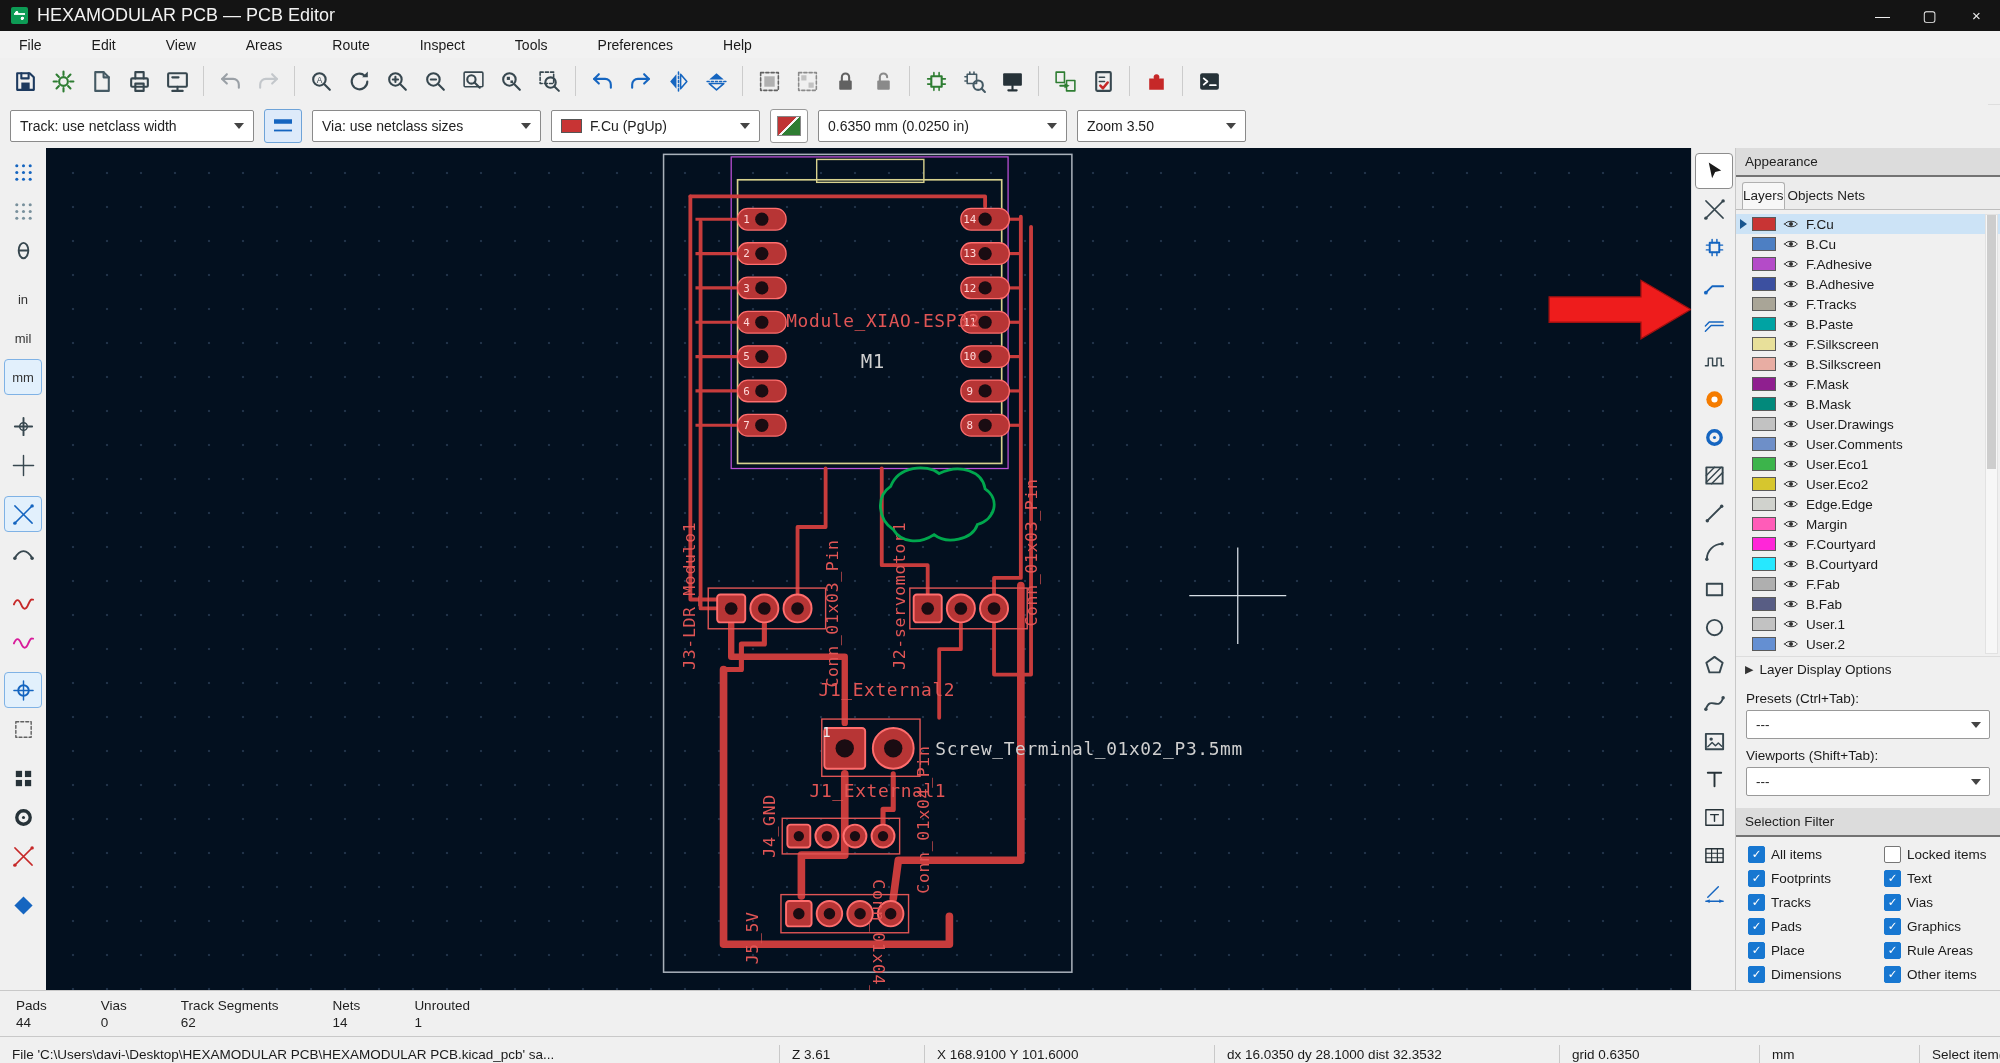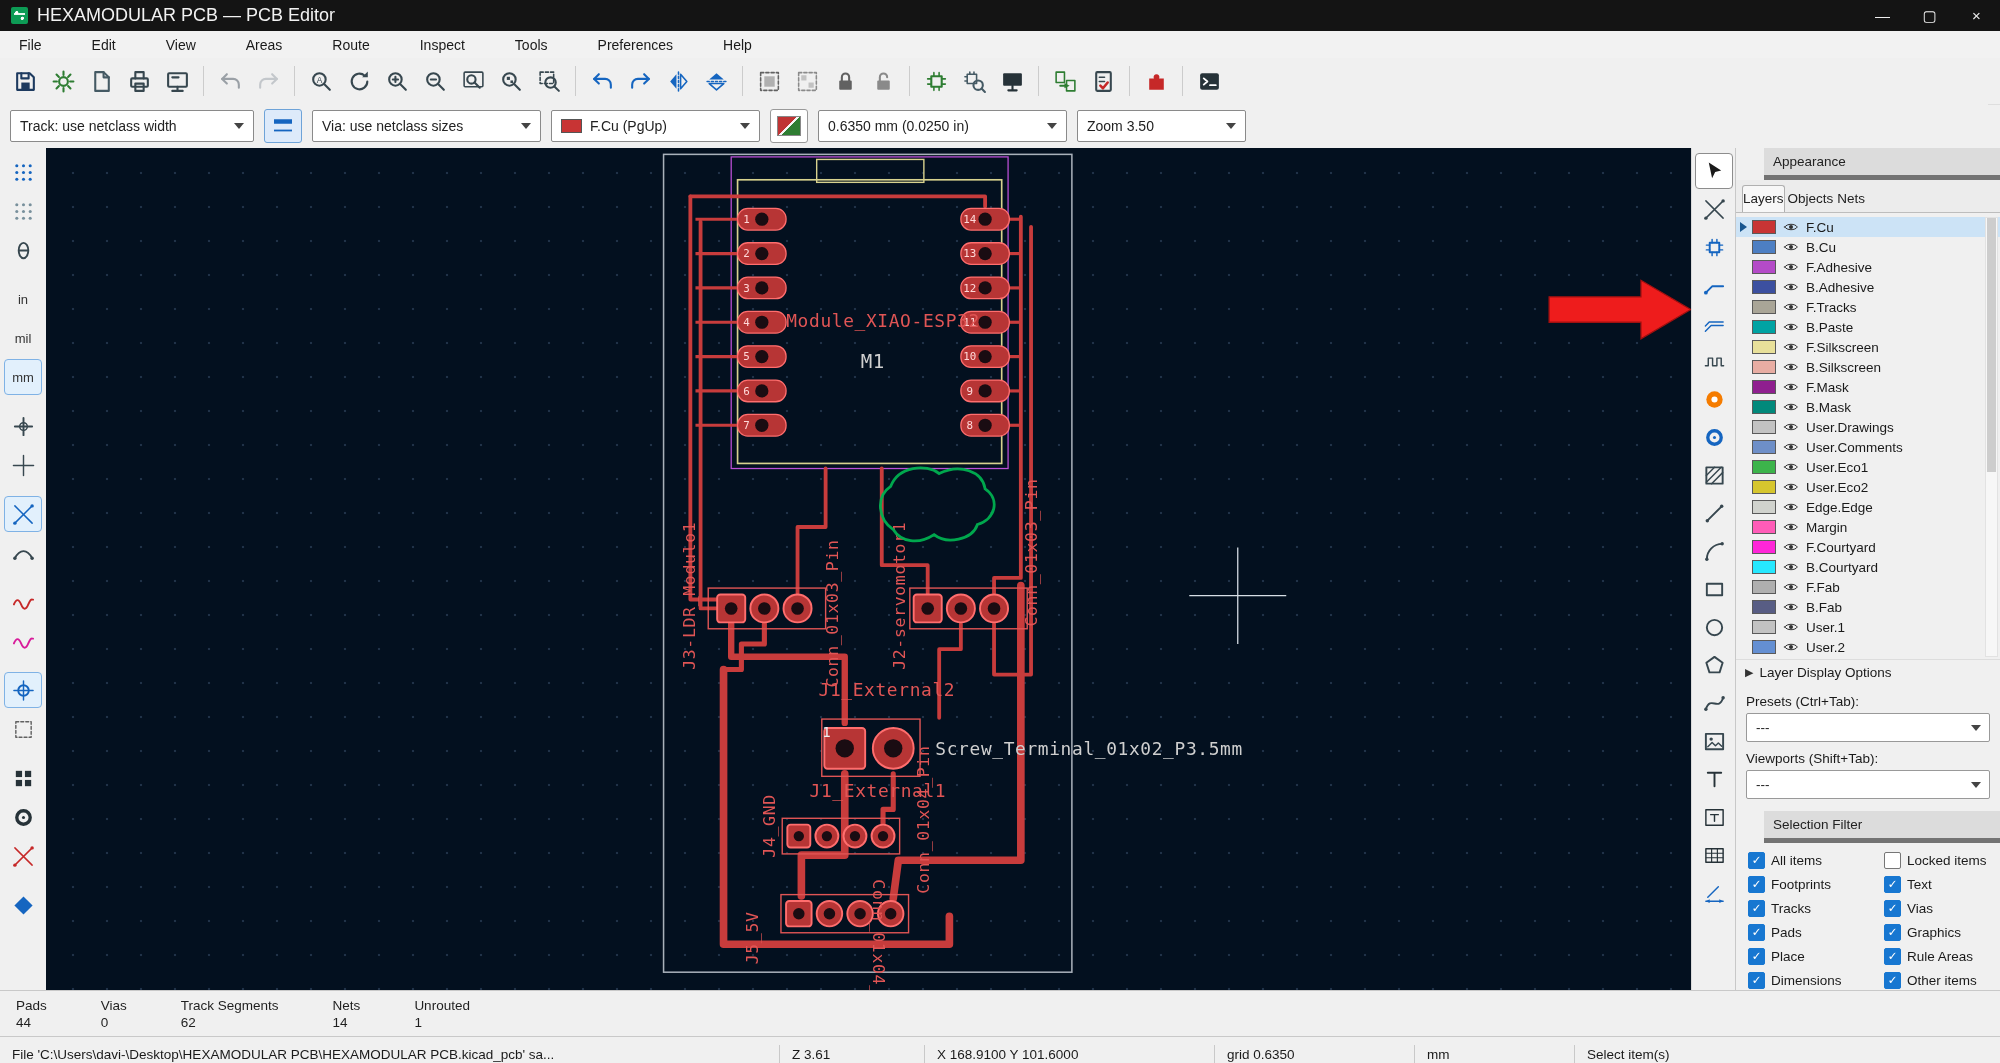--- a/index.html
+++ b/index.html
@@ -54,21 +54,21 @@
   .sbtn.active{background:#ffffff;border:1px solid #8d8d8d;}
 
   
   #canvas{position:absolute;left:46px;top:148px;right:308px;bottom:73px;background:#03101f;
           background-image:radial-gradient(#203248 1.1px, transparent 1.6px);
           background-size:34px 34px;background-position:10px 8px;}
   #pcb-svg{position:absolute;inset:0;width:100%;height:100%;}
 
   
   #panel{position:absolute;right:0;top:148px;bottom:73px;width:264px;background:#f0f0f0;border-left:1px solid #c8c8c8;display:flex;flex-direction:column;overflow:hidden;}
-  .panel-header{height:27px;flex:0 0 auto;background:#dcdcdc;display:flex;align-items:center;padding-left:9px;font-size:13.5px;color:#222;border-bottom:5px solid #737373;margin-left:28px;}
+  .panel-header{height:27px;flex:0 0 auto;background:#dcdcdc;display:flex;align-items:center;padding-left:9px;font-size:13.5px;color:#222;border-bottom:2px solid #737373;}
   #tabs{display:flex;height:32px;flex:0 0 auto;align-items:flex-end;padding:0 6px;gap:2px;border-bottom:1px solid #bdbdbd;background:#ececec;}
   .tab{padding:5px 0 6px;font-size:13.5px;border:1px solid transparent;border-bottom:none;color:#222;}
   .tab.active{background:#f7f7f7;border-color:#b0b0b0;border-radius:3px 3px 0 0;}
   #layers{position:relative;flex:0 0 auto;padding:4px 0 2px 0;}
   .layer-row{height:20px;display:flex;align-items:center;gap:7px;padding-left:16px;position:relative;font-size:13.5px;}
   .layer-row.selected{background:#cce3f6;}
   .layer-row.selected::before{content:"";position:absolute;left:4px;top:5px;border:5px solid transparent;border-left:7px solid #17558f;}
   .swatch{width:22px;height:12px;border:1px solid #5a5a5a;flex:0 0 auto;}
   .eye{color:#2f2f2f;display:flex;}
   .eye svg{width:16px;height:16px;}
@@ -1224,16 +1224,17 @@
     <div class="count-cell">
       <div class="count-label">Unrouted</div>
       <div class="count-value">1</div>
     </div>
   </div>
 
 <div id="status2">
   <div class="s2cell" style="width:755px">File 'C:\Users\davi-\Desktop\HEXAMODULAR PCB\HEXAMODULAR PCB.kicad_pcb' sa...</div>
   <div class="s2cell" style="width:120px">Z 3.61</div>
   <div class="s2cell" style="width:265px">X 168.9100  Y 101.6000</div>
+  <div class="s2cell" style="width:320px">dx 16.0350  dy 28.1000  dist 32.3532</div>
   <div class="s2cell" style="width:175px">grid 0.6350</div>
   <div class="s2cell" style="width:135px">mm</div>
   <div class="s2cell" style="flex:1;border-right:none">Select item(s)</div>
 </div>
 
 </body></html>

